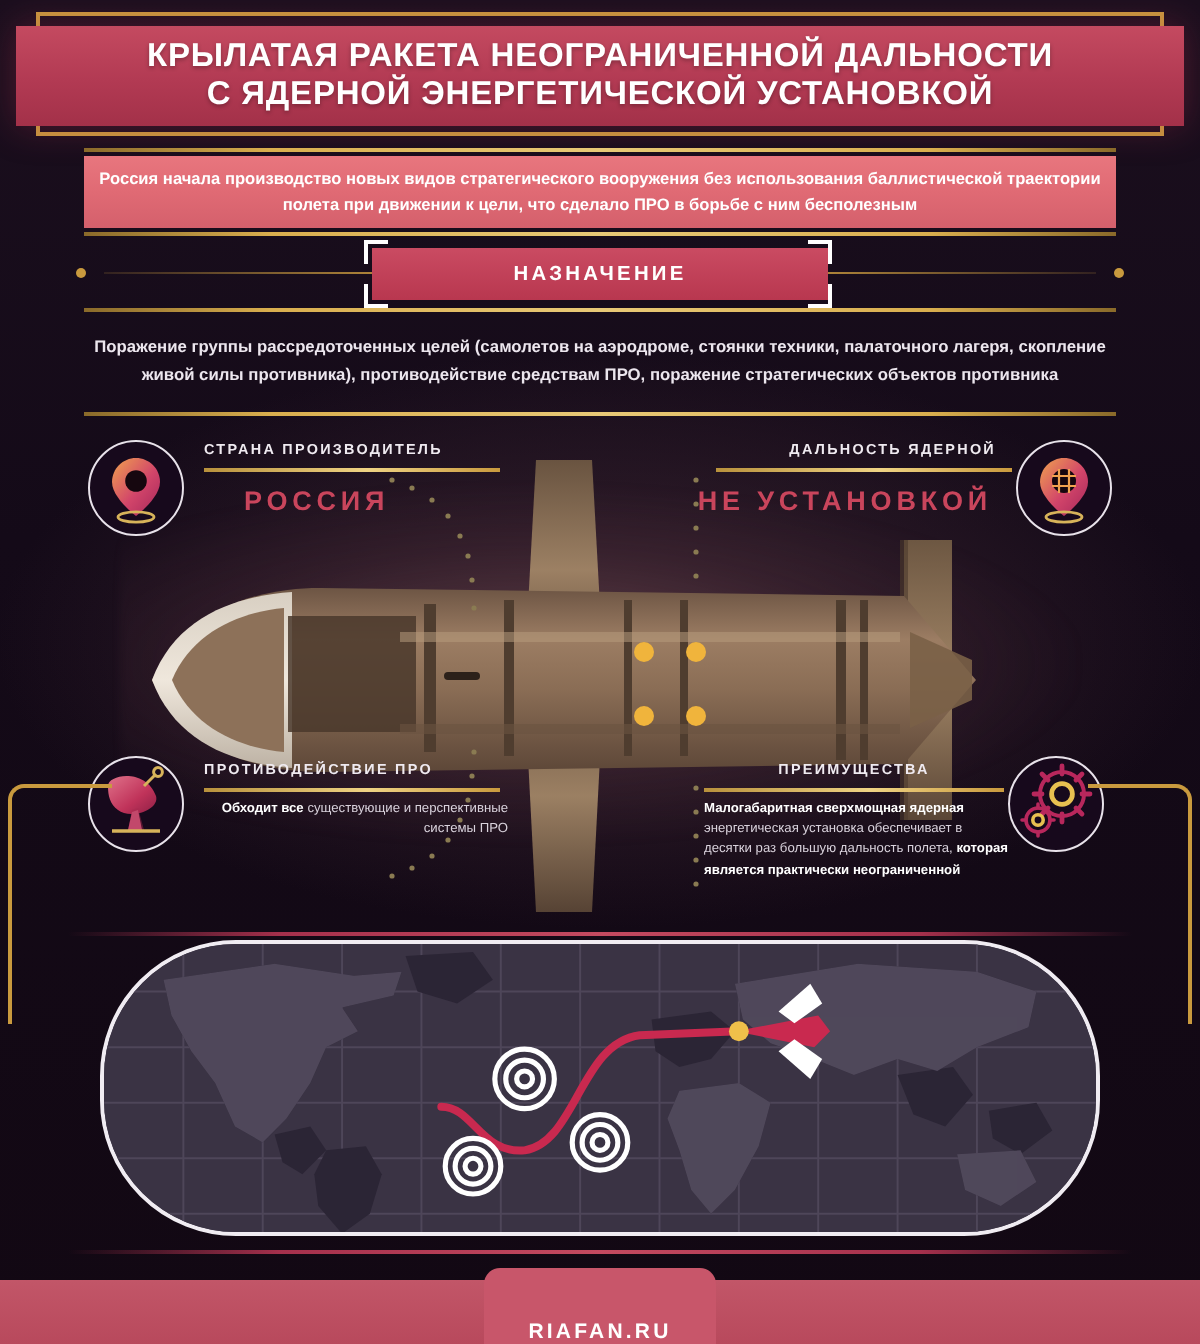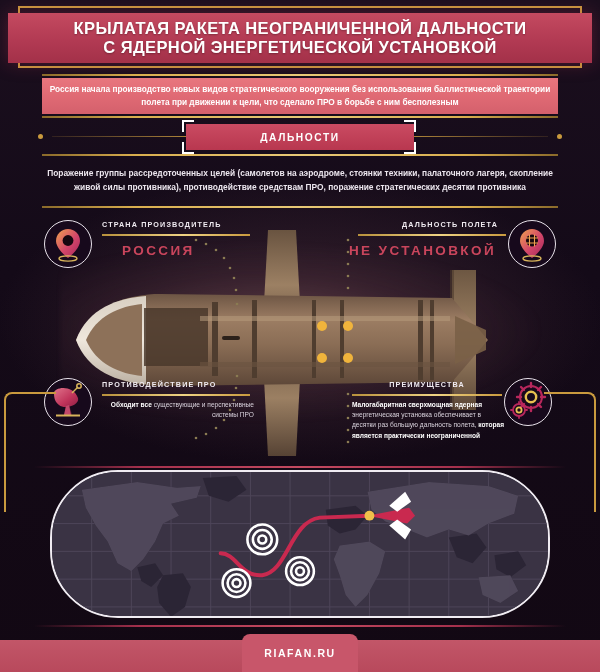--- a/index.html
+++ b/index.html
@@ -148,21 +148,21 @@
 
   
   .footer{
     position:absolute; left:0; bottom:0; width:600px; height:32px;
     background:linear-gradient(180deg,#c25668 0%,#b8495c 100%);
     display:flex; align-items:center; justify-content:center;
   }
   .footer-tab{
     position:absolute; left:242px; bottom:0; width:116px; height:38px;
     background:#c8566a; border-radius:8px 8px 0 0;
-    display:flex; align-items:center; justify-content:center;
+    display:flex; align-items:flex-end; justify-content:center;
   }
   .footer-tab span{ color:#fff; font-size:10.5px; font-weight:bold; letter-spacing:1.6px; }
 </style>
 </head>
 <body>
 
 <div class="page">
 
   <div class="header-wrap">
     <div class="header-frame"></div>
@@ -177,31 +177,31 @@
     <p>Россия начала производство новых видов стратегического вооружения без использования баллистической траектории полета при движении к цели, что сделало ПРО в борьбе с ним бесполезным</p>
   </div>
   <div class="rule-gold" style="top:116px;"></div>
 
   <div class="badge-row">
     <div class="badge-dot l"></div>
     <div class="badge-line l"></div>
     <div class="badge-line r"></div>
     <div class="badge-dot r"></div>
     <div class="badge">
-      <span>ДАЛЬНОСТИ</span>
+      <span>НАЗНАЧЕНИЕ</span>
     </div>
     <div class="brk tl"></div>
     <div class="brk tr"></div>
     <div class="brk bl"></div>
     <div class="brk br"></div>
   </div>
 
   <div class="rule-gold" style="top:154px;"></div>
   <div class="purpose">
-    <p>Поражение группы рассредоточенных целей (самолетов на аэродроме, стоянки техники, палаточного лагеря, скопление живой силы противника), противодействие средствам ПРО, поражение стратегических десятки противника</p>
+    <p>Поражение группы рассредоточенных целей (самолетов на аэродроме, стоянки техники, палаточного лагеря, скопление живой силы противника), противодействие средствам ПРО, поражение стратегических объектов противника</p>
   </div>
   <div class="rule-gold" style="top:206px;"></div>
 
   <div class="stage">
     <div class="glow"></div>
     <svg class="mapsvg" width="600" height="255" viewBox="0 0 600 255">
       <defs>
         <linearGradient id="bodyG" x1="0" y1="0" x2="0" y2="1">
           <stop offset="0%" stop-color="#6d5544"></stop>
           <stop offset="28%" stop-color="#9c7d63"></stop>
@@ -322,21 +322,21 @@
         <circle cx="20" cy="16.5" r="6" fill="#16070f"></circle>
         <g stroke="#f0a24f" stroke-width="1.1">
           <line x1="14" y1="14" x2="26" y2="14"></line>
             <line x1="14" y1="19" x2="26" y2="19"></line>
           <line x1="17.5" y1="10.5" x2="17.5" y2="22.5"></line>
             <line x1="22.5" y1="10.5" x2="22.5" y2="22.5"></line>
         </g>
         <ellipse cx="20" cy="34.5" rx="9" ry="2.6" fill="none" stroke="#d7b35a" stroke-width="1.4"></ellipse>
       </svg>
     </div>
-    <div class="kicker">ДАЛЬНОСТЬ ПОЛЕТА</div>
+    <div class="kicker">ДАЛЬНОСТЬ ЯДЕРНОЙ</div>
     <div class="bar"></div>
     <div class="val">НЕ УСТАНОВКОЙ</div>
   </div>
 
   <div class="feat f-bl">
     <div class="ic">
       <svg width="42" height="42" viewBox="0 0 42 42">
         <defs>
             <linearGradient id="rg1" x1="0" y1="0" x2="1" y2="1">
           <stop offset="0%" stop-color="#e0728a"></stop>

